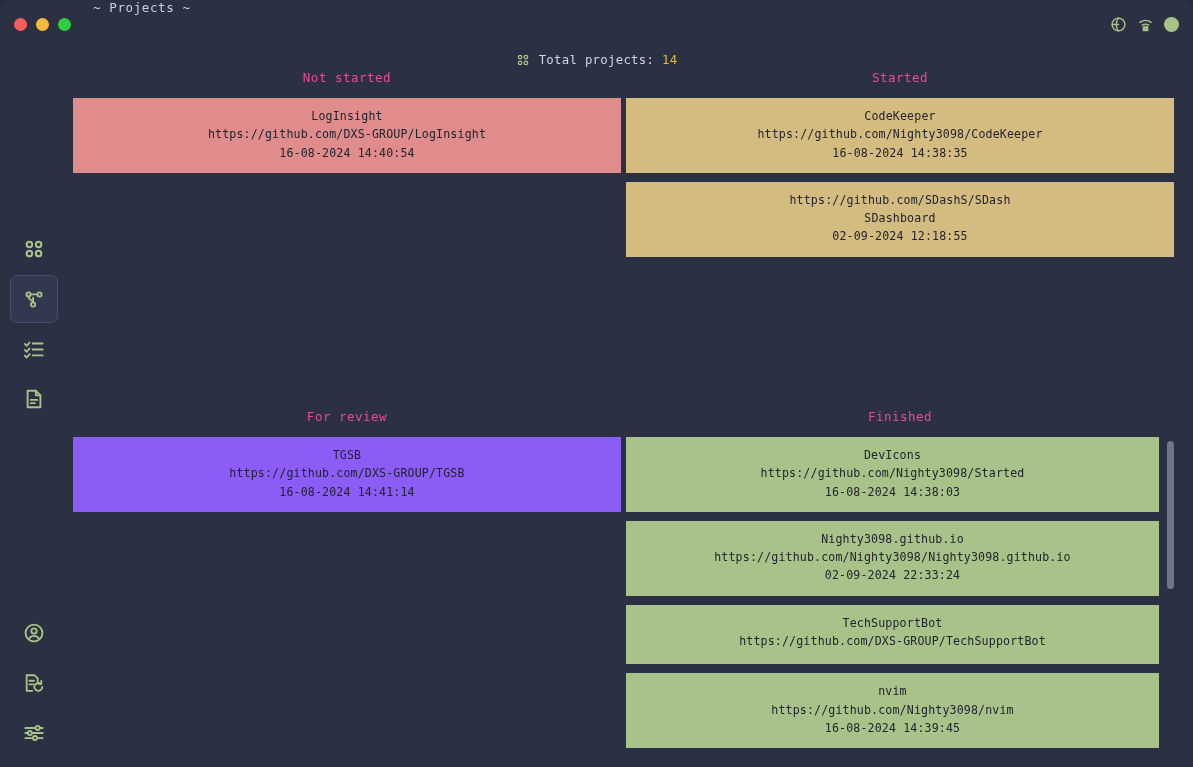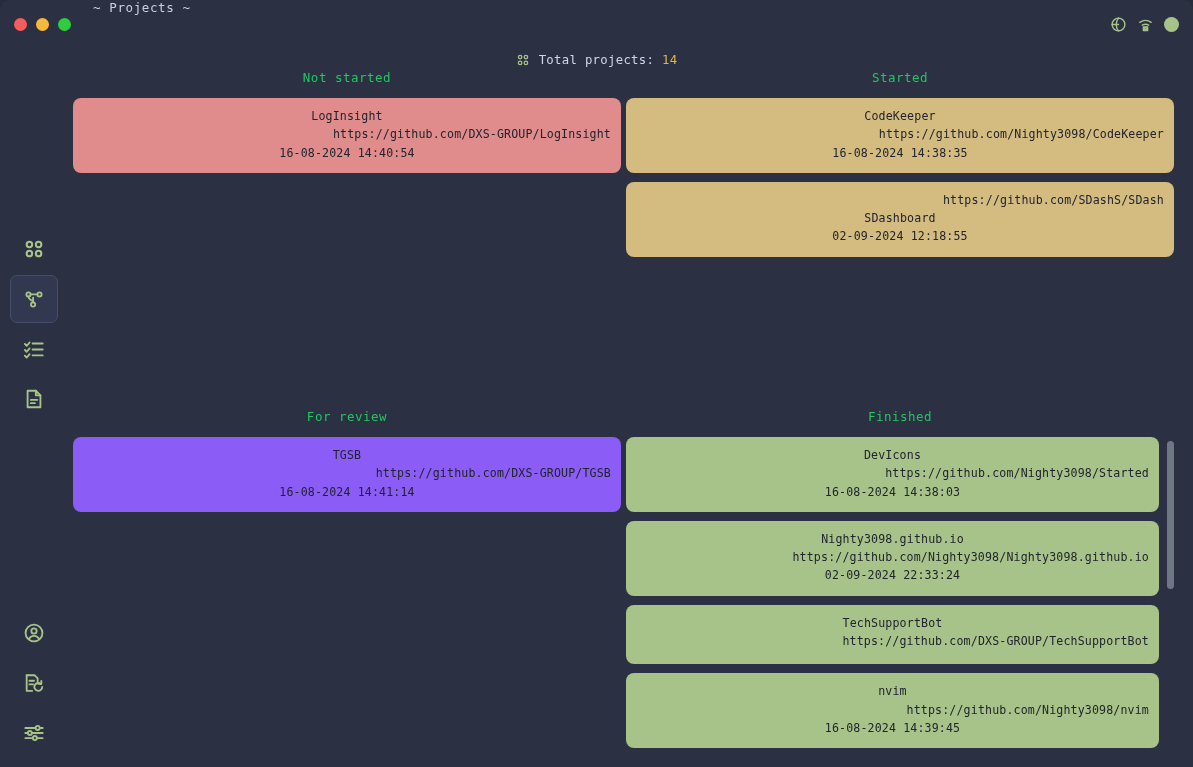--- a/index.html
+++ b/index.html
@@ -117,46 +117,46 @@
     width: 548px;
   }
   .col-not-started { left: 5px;   top: 0px;   height: 330px; }
   .col-started     { left: 558px; top: 0px;   height: 330px; }
   .col-for-review  { left: 5px;   top: 339px; height: 358px; }
   .col-finished    { left: 558px; top: 339px; height: 358px; }
 
   .col-title {
     height: 22px;
     text-align: center;
-    color: #22c55e;
+    color: #ec4899;
     font-size: 12.5px;
     letter-spacing: 0.5px;
     white-space: pre;
   }
 
   .col-body {
     position: relative;
     margin-top: 6px;
     height: calc(100% - 28px);
     overflow: hidden;
   }
   .col-body.scrolling { padding-right: 15px; }
 
   .card {
-    border-radius: 8px;
+    border-radius: 0;
     padding: 11px 10px 12px;
     margin-bottom: 9px;
     text-align: center;
     color: #21242e;
     font-size: 11.6px;
     line-height: 1.32;
   }
   .card-line { white-space: pre; letter-spacing: 0.15px; }
   .card-title { margin-bottom: 3px; }
-  .card-url   { margin-bottom: 3px; text-align: right; }
+  .card-url   { margin-bottom: 3px; }
 
   
   .scrollbar {
     position: absolute;
     right: 0;
     top: 0;
     width: 7px;
     height: 100%;
   }
   .scroll-thumb {

